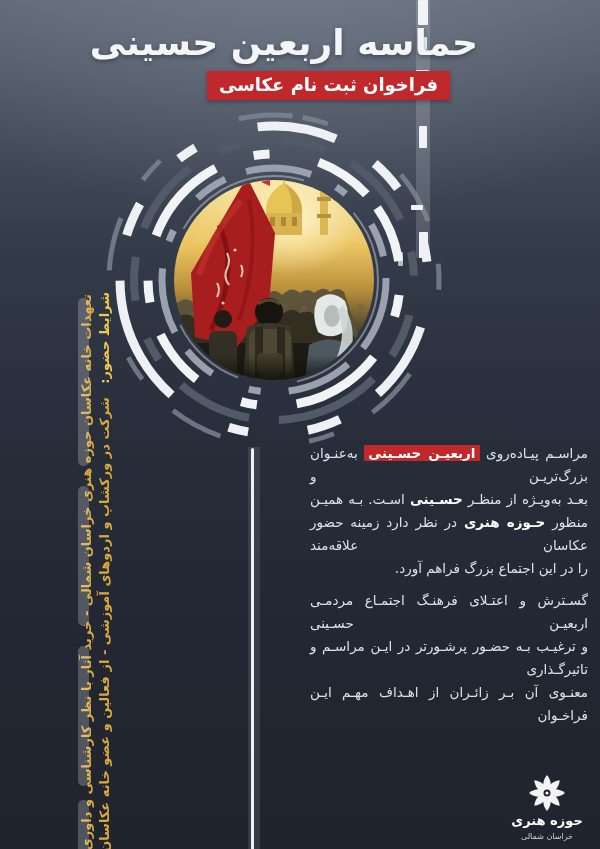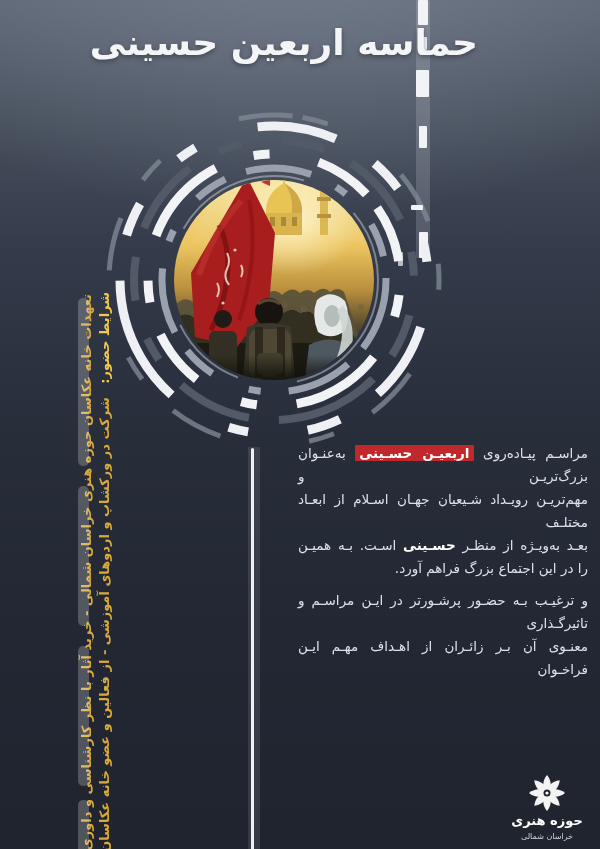--- a/index.html
+++ b/index.html
@@ -33,21 +33,21 @@
     direction:rtl; white-space:nowrap; text-align:right;
     font-size:13px; font-weight:bold; color:#d9a93c; width:572px; height:18px; line-height:18px;
   }
   .vcol .vh{color:#f1c94f;}
   .sideseg{width:11px; background:rgba(255,255,255,.22); border-radius:5px; left:114px;}
   
   .divband{left:284px; top:447px; width:12px; height:412px; background:rgba(255,255,255,.10);}
   .divline{left:287px; top:448px; width:3px; height:410px; background:#eef0f3; border-radius:2px;}
   
   .body{top:442px; right:12px; width:290px; direction:rtl; color:#dde1e8;}
-  .para{margin:0 0 9px 0;}
+  .para{margin:0 0 9px 12px;}
   .para .line{
     font-size:13.5px; line-height:23px; text-align:justify; text-align-last:justify; white-space:normal;
   }
   .para .line.end{text-align:center; text-align-last:right;}
   .sb{font-weight:bold; color:#ffffff;}
   .sr{background:#c0282c; color:#fff; font-weight:bold; padding:0 4px; border-radius:1px;}
   
   .logo{right:14px; bottom:2px; width:78px; height:76px;}
 </style>
 </head>
@@ -56,20 +56,21 @@
 <div class="poster">
 
   <div class="abs dashband"></div>
   <div class="abs dash" style="left:454px; top:0; width:10px; height:25px;"></div>
   <div class="abs dash" style="left:455px; top:37px; width:8px; height:13px;"></div>
   <div class="abs dash" style="left:452px; top:70px; width:13px; height:27px;"></div>
   <div class="abs dash" style="left:455px; top:126px; width:8px; height:22px;"></div>
   <div class="abs dash" style="left:455px; top:232px; width:9px; height:26px;"></div>
 
   <div class="abs title">حماسه اربعین حسینی</div>
+  <div class="abs subtitle">فراخوان ثبت نام عکاسی</div>
 
   <svg class="abs art" viewBox="0 0 350 350">
     <defs>
       <clipPath id="photoClip">
           <circle cx="175" cy="175" r="100"></circle>
         </clipPath>
       <linearGradient id="skyGold" x1="0" y1="0" x2="0" y2="1">
         <stop offset="0" stop-color="#f6e39b"></stop>
           <stop offset="0.33" stop-color="#ecc45f"></stop>
         <stop offset="0.55" stop-color="#b98f3d"></stop>
@@ -188,25 +189,26 @@
   <div class="abs sideseg" style="top:486px; height:140px;"></div>
   <div class="abs sideseg" style="top:646px; height:140px;"></div>
   <div class="abs sideseg" style="top:800px; height:58px;"></div>
 
   <div class="abs divband"></div>
   <div class="abs divline"></div>
 
   <div class="abs body" id="para-root">
       <div class="para">
         <div class="line"><span>مراسـم پیـاده‌روی </span><span class="sr">اربعیـن حسـینی</span><span> به‌عنـوان بزرگ‌تریـن و</span></div>
-        <div class="line"><span>مهم‌تریـن رویـداد شـیعیان جهـان اسـلام از ابعـاد مختلـف</span></div>
         <div class="line"><span>بعـد به‌ویـژه از منظـر </span><span class="sb">حسـینی</span><span> اسـت. بـه همیـن</span></div>
+        <div class="line"><span>منظور </span><span class="sb">حـوزه هنری</span><span> در نظر دارد زمینه حضور عکاسان علاقه‌مند</span></div>
         <div class="line end"><span>را در این اجتماع بزرگ فراهم آورد.</span></div>
       </div>
       <div class="para">
+        <div class="line"><span>گسـترش و اعتـلای فرهنـگ اجتمـاع مردمـی اربعیـن حسـینی</span></div>
         <div class="line"><span>و ترغیـب بـه حضـور پرشـورتر در ایـن مراسـم و تاثیرگـذاری</span></div>
         <div class="line"><span>معنـوی آن بـر زائـران از اهـداف مهـم ایـن فراخـوان</span></div>
       </div>
     </div>
 
   <svg class="abs logo" viewBox="0 0 78 76">
     <g>
       <g fill="#ffffff" opacity="0.95">
         <path d="M39,4 C44,10 44,18 39,22 C34,18 34,10 39,4 Z"></path>
         <path d="M39,4 C44,10 44,18 39,22 C34,18 34,10 39,4 Z" transform="rotate(45 39 22)"></path>

